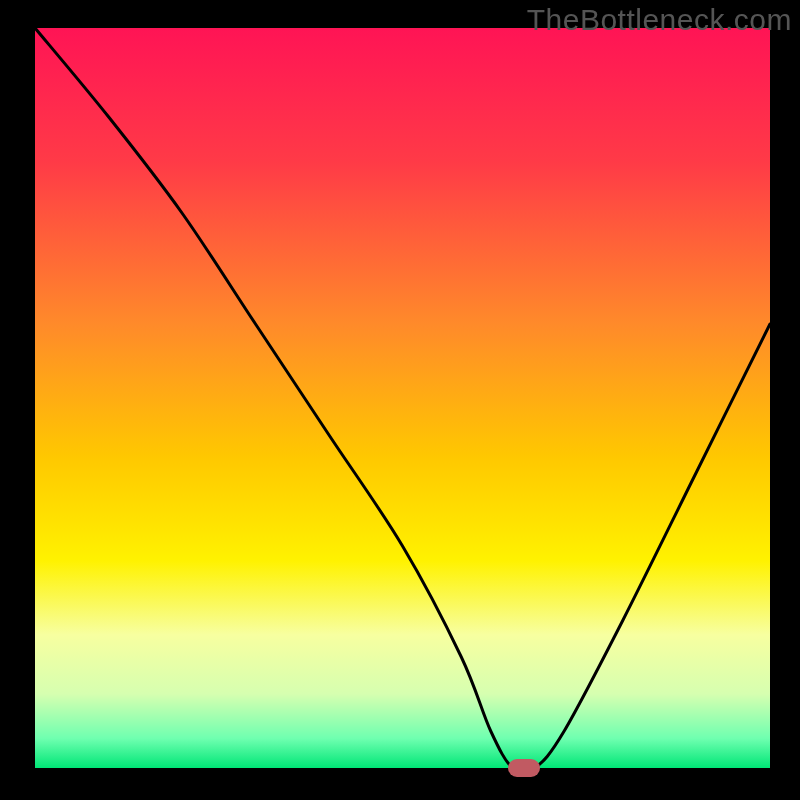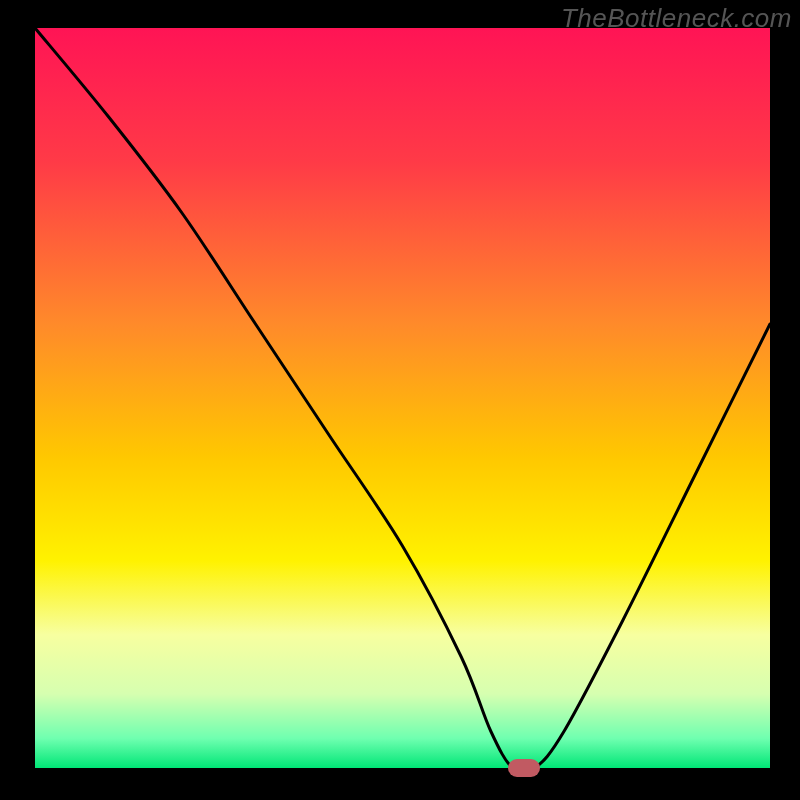--- a/index.html
+++ b/index.html
@@ -15,25 +15,24 @@
     position: relative;
     width: 800px;
     height: 800px;
     background: #000;
   }
   .watermark {
     position: absolute;
     top: 3px;
     right: 8px;
     color: #555;
-    font-size: 26px;
+    font-size: 30px;
     font-weight: 500;
     letter-spacing: 0.5px;
     z-index: 5;
-    font-style: italic;
   }
   .plot-area {
     position: absolute;
     left: 35px;
     top: 28px;
     width: 735px;
     height: 740px;
   }
   .gradient-bg {
     position: absolute;

